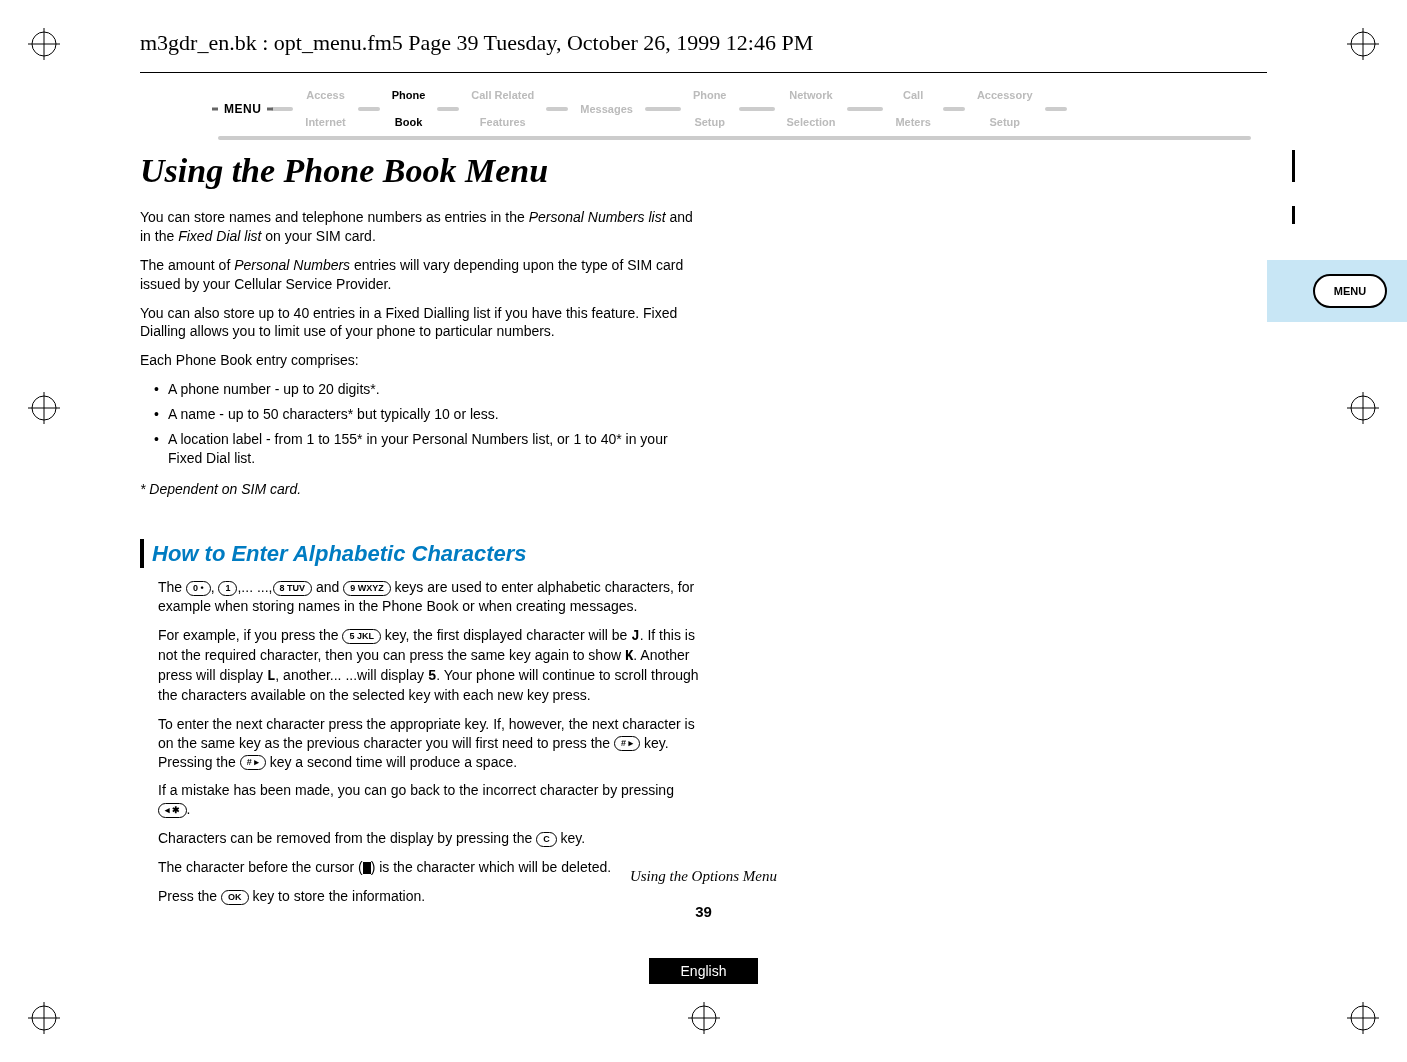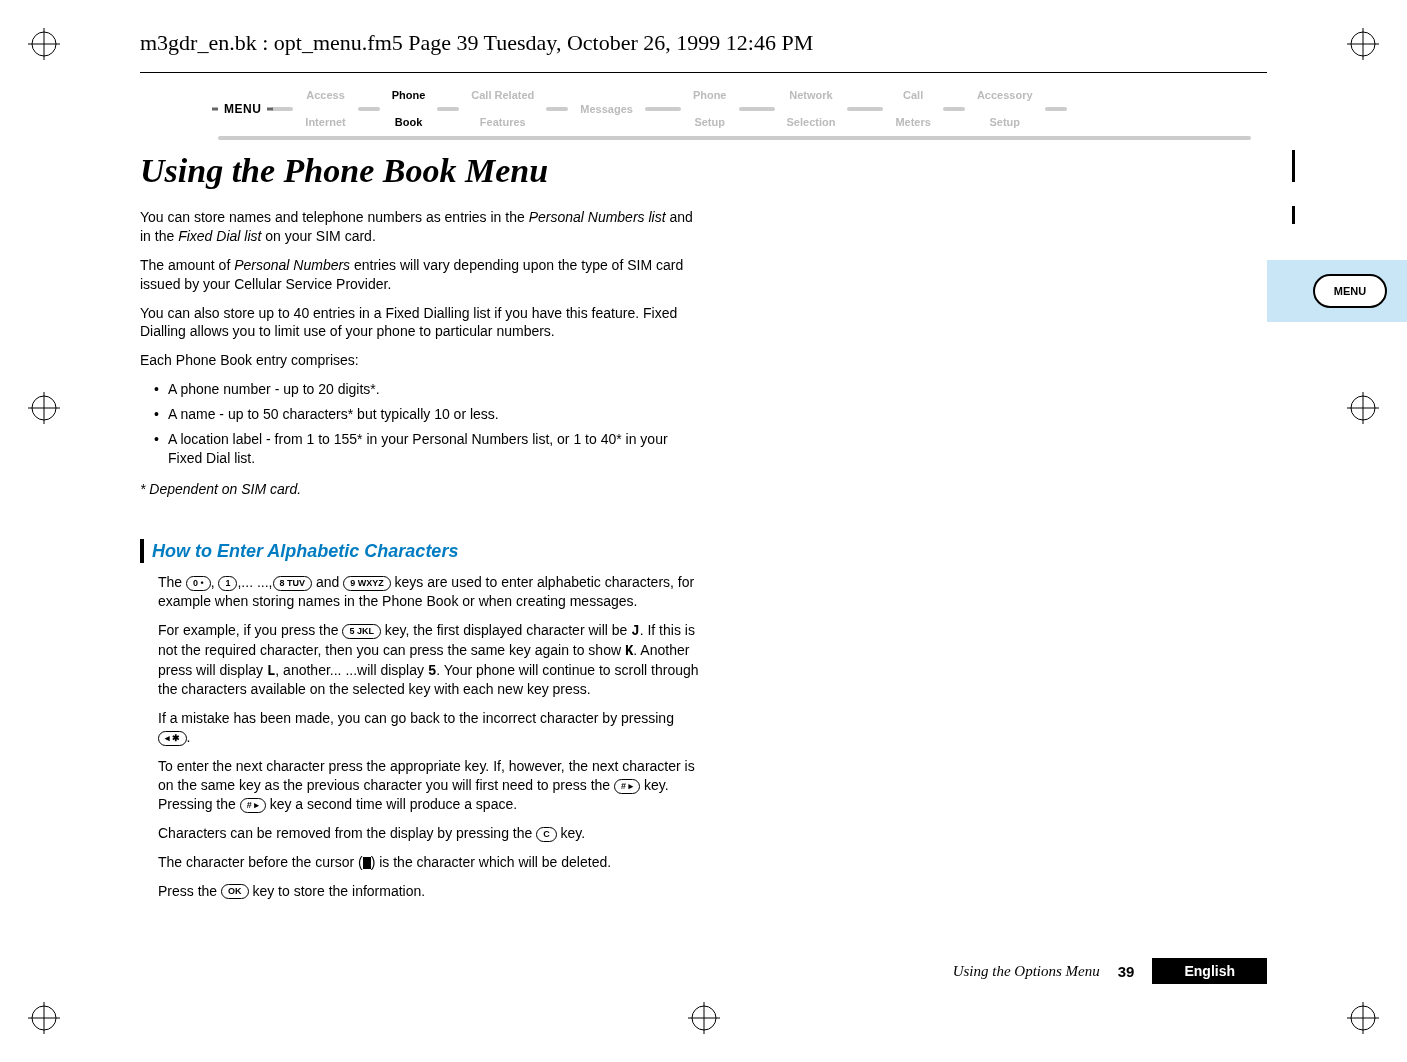--- a/index.html
+++ b/index.html
@@ -134,21 +134,21 @@
   .bullet-list { list-style: none; padding-left: 14px; margin-bottom: 10px; }
   .bullet-list li { margin-bottom: 6px; position: relative; padding-left: 14px; }
   .bullet-list li::before { content: "•"; position: absolute; left: 0; top: 0; }
   .footnote { font-style: italic; margin-top: 12px; }
 
   h2.section-heading {
     color: #007cc2;
     font-family: Verdana, sans-serif;
     font-weight: bold;
     font-style: italic;
-    font-size: 18px;
+    font-size: 22px;
     border-left: 4px solid #000;
     padding-left: 8px;
     margin-bottom: 10px;
   }
   .col-right-body { padding-left: 18px; }
   .col-right-body p { margin-bottom: 10px; }
 
   .keycap {
     display: inline-block;
     border: 1.5px solid #000;
@@ -202,36 +202,38 @@
 
   .footer {
     position: absolute;
     bottom: 78px;
     left: 140px;
     right: 140px;
     display: flex;
     justify-content: flex-end;
     align-items: center;
     gap: 18px;
+    flex-direction: column;
   }
   .footer-title {
     font-family: "Times New Roman", serif;
     font-style: italic;
     font-size: 15px;
   }
   .footer-page {
     font-weight: bold;
     font-size: 15px;
   }
   .footer-lang {
     background: #000;
     color: #fff;
     padding: 5px 32px;
-    font-weight: bold;
+    font-weight: normal;
     font-size: 14px;
+    margin-top: 20px;
   }
 </style>
 </head>
 <body>
 
 <div class="registration-mark rm-tl"><svg viewBox="0 0 32 32">
       <circle cx="16" cy="16" r="12" fill="none" stroke="#000" stroke-width="1"></circle>
       <line x1="16" y1="0" x2="16" y2="32" stroke="#000"></line>
       <line x1="0" y1="16" x2="32" y2="16" stroke="#000"></line>
     </svg></div>
@@ -343,24 +345,24 @@
     <div class="col">
       <h2 class="section-heading">How to Enter Alphabetic Characters</h2>
       <div class="col-right-body">
         <p>
           <span>The </span><span class="keycap">0 •</span><span>, </span><span class="keycap">1</span><span>,... ...,</span><span class="keycap">8 TUV</span><span> and </span><span class="keycap">9 WXYZ</span><span> keys are used to enter alphabetic characters, for example when storing names in the Phone Book or when creating messages.</span>
         </p>
         <p>
           <span>For example, if you press the </span><span class="keycap">5 JKL</span><span> key, the first displayed character will be </span><span class="lcd-char">J</span><span>. If this is not the required character, then you can press the same key again to show </span><span class="lcd-char">K</span><span>. Another press will display </span><span class="lcd-char">L</span><span>, another...  ...will display </span><span class="lcd-char">5</span><span>. Your phone will continue to scroll through the characters available on the selected key with each new key press.</span>
         </p>
         <p>
+          <span>To enter the next character press the appropriate key. If, however, the next character is on the same key as the previous character you will first need to press the </span><span class="keycap"># ▸</span><span> key. Pressing the </span><span class="keycap"># ▸</span><span> key a second time will produce a space.</span>
+        </p>
+        <p>
           <span>If a mistake has been made, you can go back to the incorrect character by pressing </span><span class="keycap">◂ ✱</span><span>.</span>
-        </p>
-        <p>
-          <span>To enter the next character press the appropriate key. If, however, the next character is on the same key as the previous character you will first need to press the </span><span class="keycap"># ▸</span><span> key. Pressing the </span><span class="keycap"># ▸</span><span> key a second time will produce a space.</span>
         </p>
         <p>
           <span>Characters can be removed from the display by pressing the </span><span class="keycap">C</span><span> key.</span>
         </p>
         <p>
           <span>The character before the cursor (</span><span class="cursor-block"></span><span>) is the character which will be deleted.</span>
         </p>
         <p>
           <span>Press the </span><span class="keycap">OK</span><span> key to store the information.</span>
         </p>

